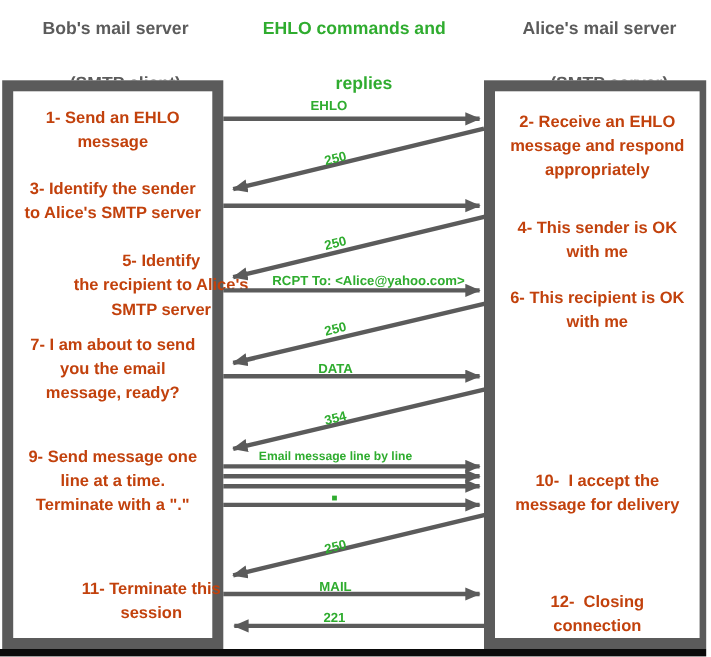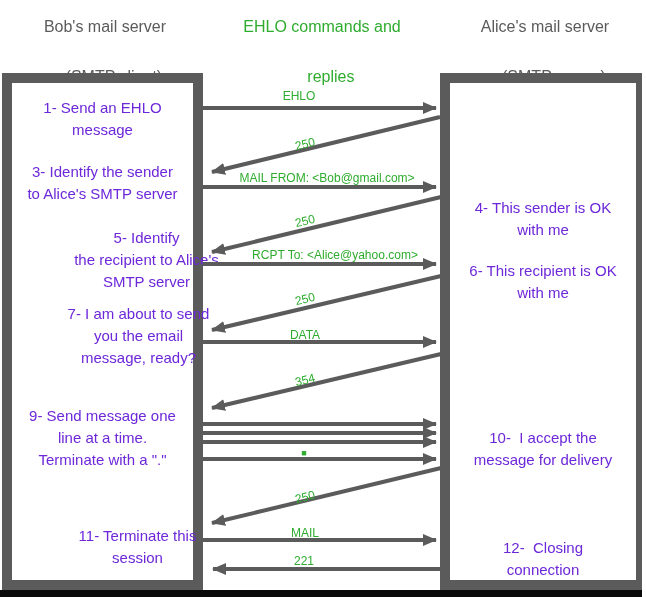--- a/index.html
+++ b/index.html
@@ -1,30 +1,30 @@
 <!DOCTYPE html>
 <html><head>
 <meta charset="utf-8">
 <style>
   html,body{margin:0;padding:0;background:#fff;}
   #stage{
     position:relative;width:642px;height:597px;background:#ffffff;
-    font-family:"Liberation Sans",sans-serif;font-weight:normal;overflow:hidden;
+    font-family:"Liberation Sans",sans-serif;font-weight:bold;overflow:hidden;
   }
   .hdr{position:absolute;top:14px;width:200px;text-align:center;
        font-size:16px;line-height:25px;color:#5b5b5b;white-space:pre;}
   .hdr.green{color:#2fac2f;}
   .box{position:absolute;top:73px;height:517px;background:#ffffff;
        border:10px solid #5b5b5b;box-sizing:border-box;}
   #client-box{left:2px;width:201px;}
   #server-box{left:440px;width:206px;}
-  .step{position:absolute;left:0;width:100%;text-align:center;color:#6d28d9;
+  .step{position:absolute;left:0;width:100%;text-align:center;color:#c2410c;
         font-size:15px;line-height:22px;white-space:pre;}
   #client-box .s0{top:14px;}  #client-box .s1{top:78px;}
-  #client-box .s2{top:144px;margin-left:44px;} #client-box .s3{top:220px;margin-left:36px;}
+  #client-box .s2{top:144px;margin-left:44px;} #client-box .s3{top:220px;}
   #client-box .s4{top:322px;} #client-box .s5{top:442px;margin-left:35px;}
   #server-box .s0{top:17px;}  #server-box .s1{top:114px;}
   #server-box .s2{top:177px;} #server-box .s3{top:251px;}
   #server-box .s4{top:344px;} #server-box .s5{top:454px;}
   #wires{position:absolute;left:0;top:0;width:646px;height:597px;}
   .msg-label{position:absolute;transform:translate(-50%,-50%);color:#2fac2f;
              font-size:12px;white-space:nowrap;z-index:3;}
   .msg-label.rot{transform:translate(-50%,-50%) rotate(-14deg);}
   .msg-label.small{font-size:11px;}
   .msg-label.dot{font-size:9px;line-height:9px;}
@@ -54,20 +54,23 @@
 you the email
 message, ready?</div>
     <div class="step s4">9- Send message one
 line at a time.
 Terminate with a "."</div>
     <div class="step s5">11- Terminate this
 session</div>
   </div>
 
   <div id="server-box" class="box">
+    <div class="step s0">2- Receive an EHLO
+message and respond
+appropriately</div>
     <div class="step s1">4- This sender is OK
 with me</div>
     <div class="step s2">6- This recipient is OK
 with me</div>
     <div class="step s4">10-  I accept the
 message for delivery</div>
     <div class="step s5">12-  Closing
 connection</div>
   </div>
 
@@ -91,25 +94,25 @@
       <line x1="203" y1="442" x2="436" y2="442" marker-end="url(#ah)"></line>
       <line x1="203" y1="459" x2="436" y2="459" marker-end="url(#ah)"></line>
       <line x1="441" y1="468" x2="212" y2="523" marker-end="url(#ah)"></line>
       <line x1="203" y1="540" x2="436" y2="540" marker-end="url(#ah)"></line>
       <line x1="440" y1="569" x2="213" y2="569" marker-end="url(#ah)"></line>
     </g>
   </svg>
 
   <div class="msg-label" style="left:299px;top:96px;">EHLO</div>
   <div class="msg-label rot" style="left:305px;top:144px;">250</div>
-  <div class="msg-label" style="left:327px;top:178px;">MAIL FROM: &lt;Bob@gmail.com&gt;</div>
   <div class="msg-label rot" style="left:305px;top:221px;">250</div>
   <div class="msg-label" style="left:327px;top:255px;padding-left:16px;">RCPT To: &lt;Alice@yahoo.com&gt;</div>
   <div class="msg-label rot" style="left:305px;top:299px;">250</div>
   <div class="msg-label" style="left:305px;top:335px;">DATA</div>
   <div class="msg-label rot" style="left:305px;top:380px;">354</div>
+  <div class="msg-label small" style="left:305px;top:415px;">Email message line by line</div>
   <div class="msg-label dot" style="left:304px;top:453px;">■</div>
   <div class="msg-label rot" style="left:305px;top:497px;">250</div>
   <div class="msg-label" style="left:305px;top:533px;">MAIL</div>
   <div class="msg-label" style="left:304px;top:561px;">221</div>
 
   <div id="bottom-bar"></div>
 </div>
 
 </body></html>

